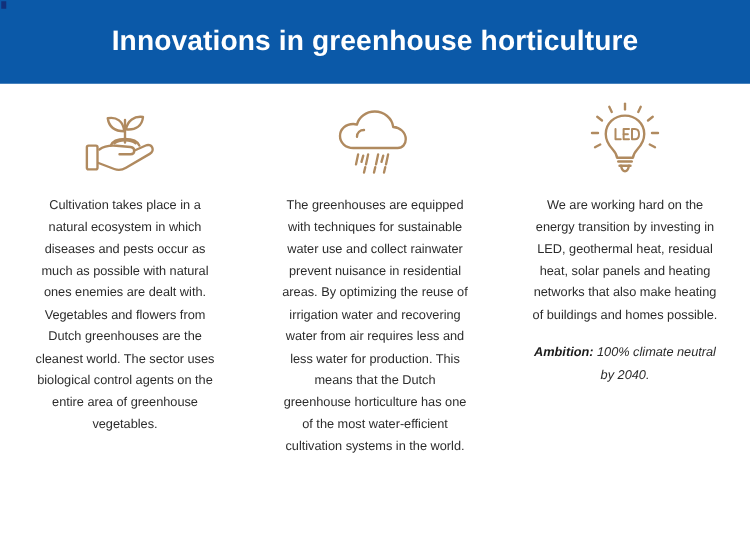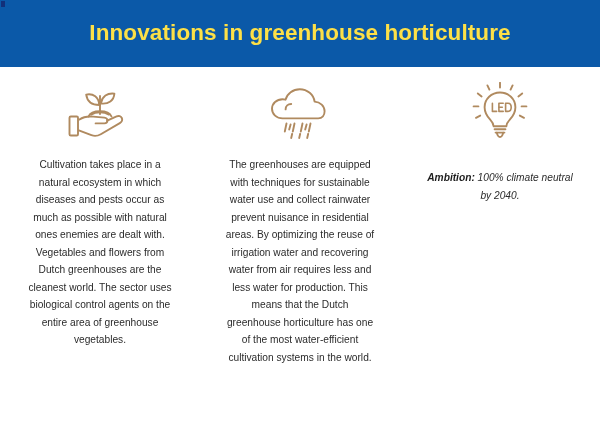--- a/index.html
+++ b/index.html
@@ -23,21 +23,21 @@
   
   .header-band {
     width: 600px;
     height: 67px;
     background: #0b59a8;
     display: flex;
     align-items: center;
     justify-content: center;
   }
   .header-title {
-    color: #fde047;
+    color: #ffffff;
     font-size: 22.5px;
     font-weight: bold;
     letter-spacing: 0.1px;
     line-height: 1;
     text-align: center;
     margin: 0;
     padding: 0 10px;
   }
   
   .columns {
@@ -167,17 +167,18 @@
           <path d="M53.8 33.6 L58 35.8"></path>
 
           <g stroke-width="1.6">
             <path d="M26.4 21.2 L26.4 29.4 L30.6 29.4"></path>
             <path d="M37.2 21.2 L32.9 21.2 L32.9 29.4 L37.2 29.4"></path>
             <path d="M32.9 25.3 L36.3 25.3"></path>
             <path d="M39.6 21.2 L39.6 29.4 L41.9 29.4 C44 29.4 45.2 27.6 45.2 25.3 C45.2 23 44 21.2 41.9 21.2 Z"></path>
           </g>
         </svg>
       </div>
+      <p class="col-body">We are working hard on the energy transition by investing in LED, geothermal heat, residual heat, solar panels and heating networks that also make heating of buildings and homes possible.</p>
       <p class="col-ambition"><span class="amb-label">Ambition:</span><span> 100% climate neutral by 2040.</span></p>
     </div>
 
   </div>
 </div>
 
 </body></html>

